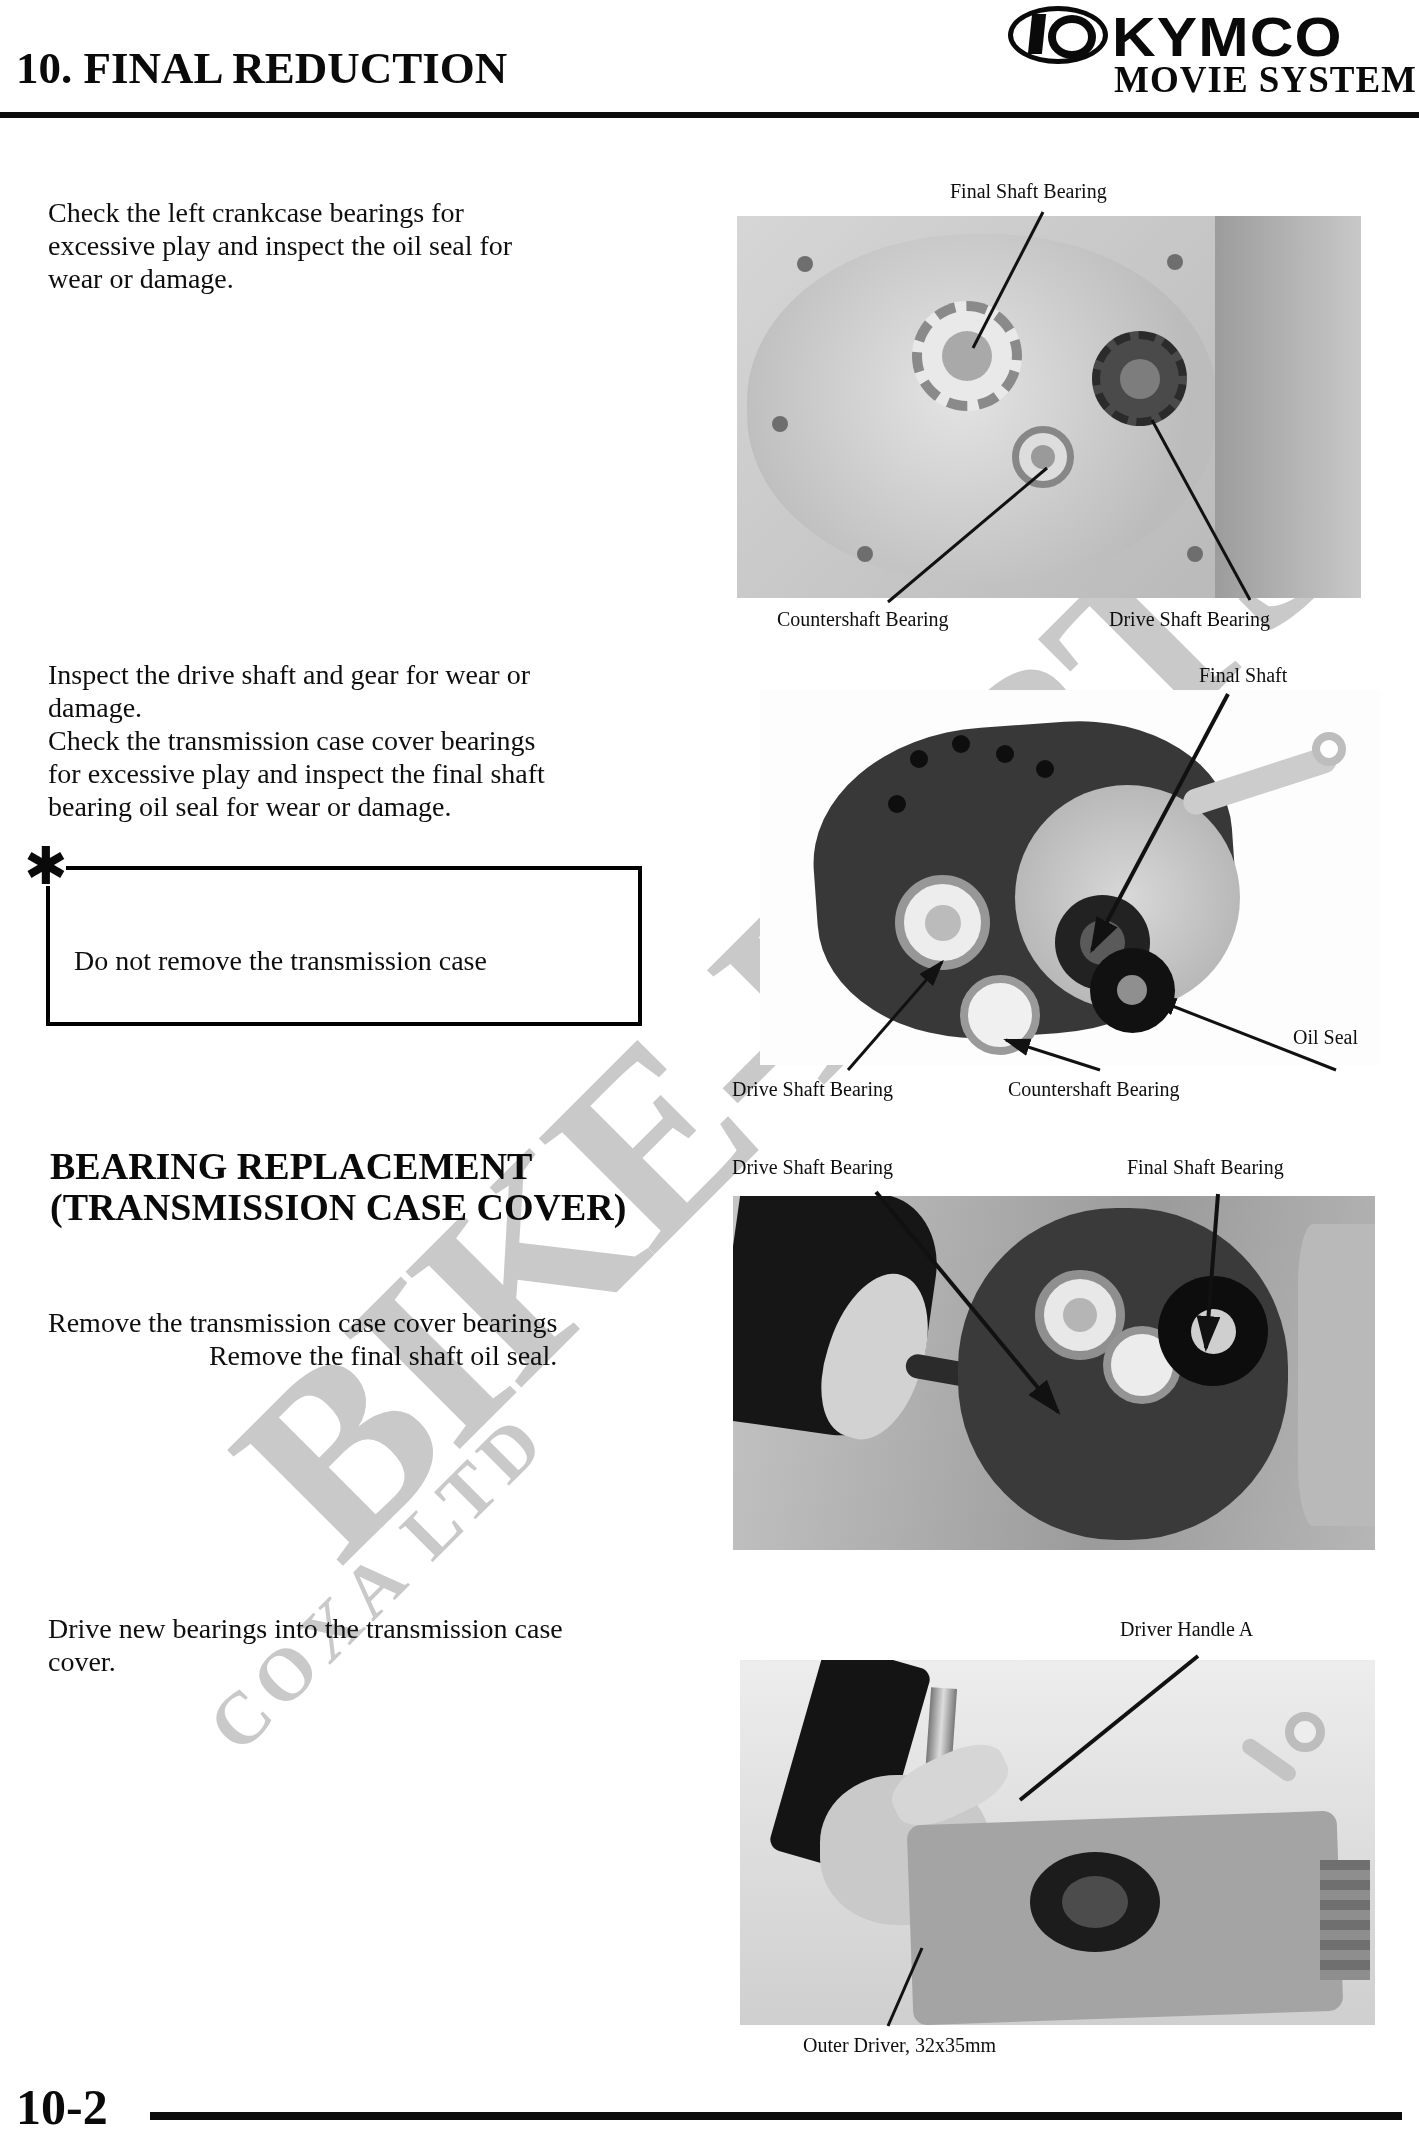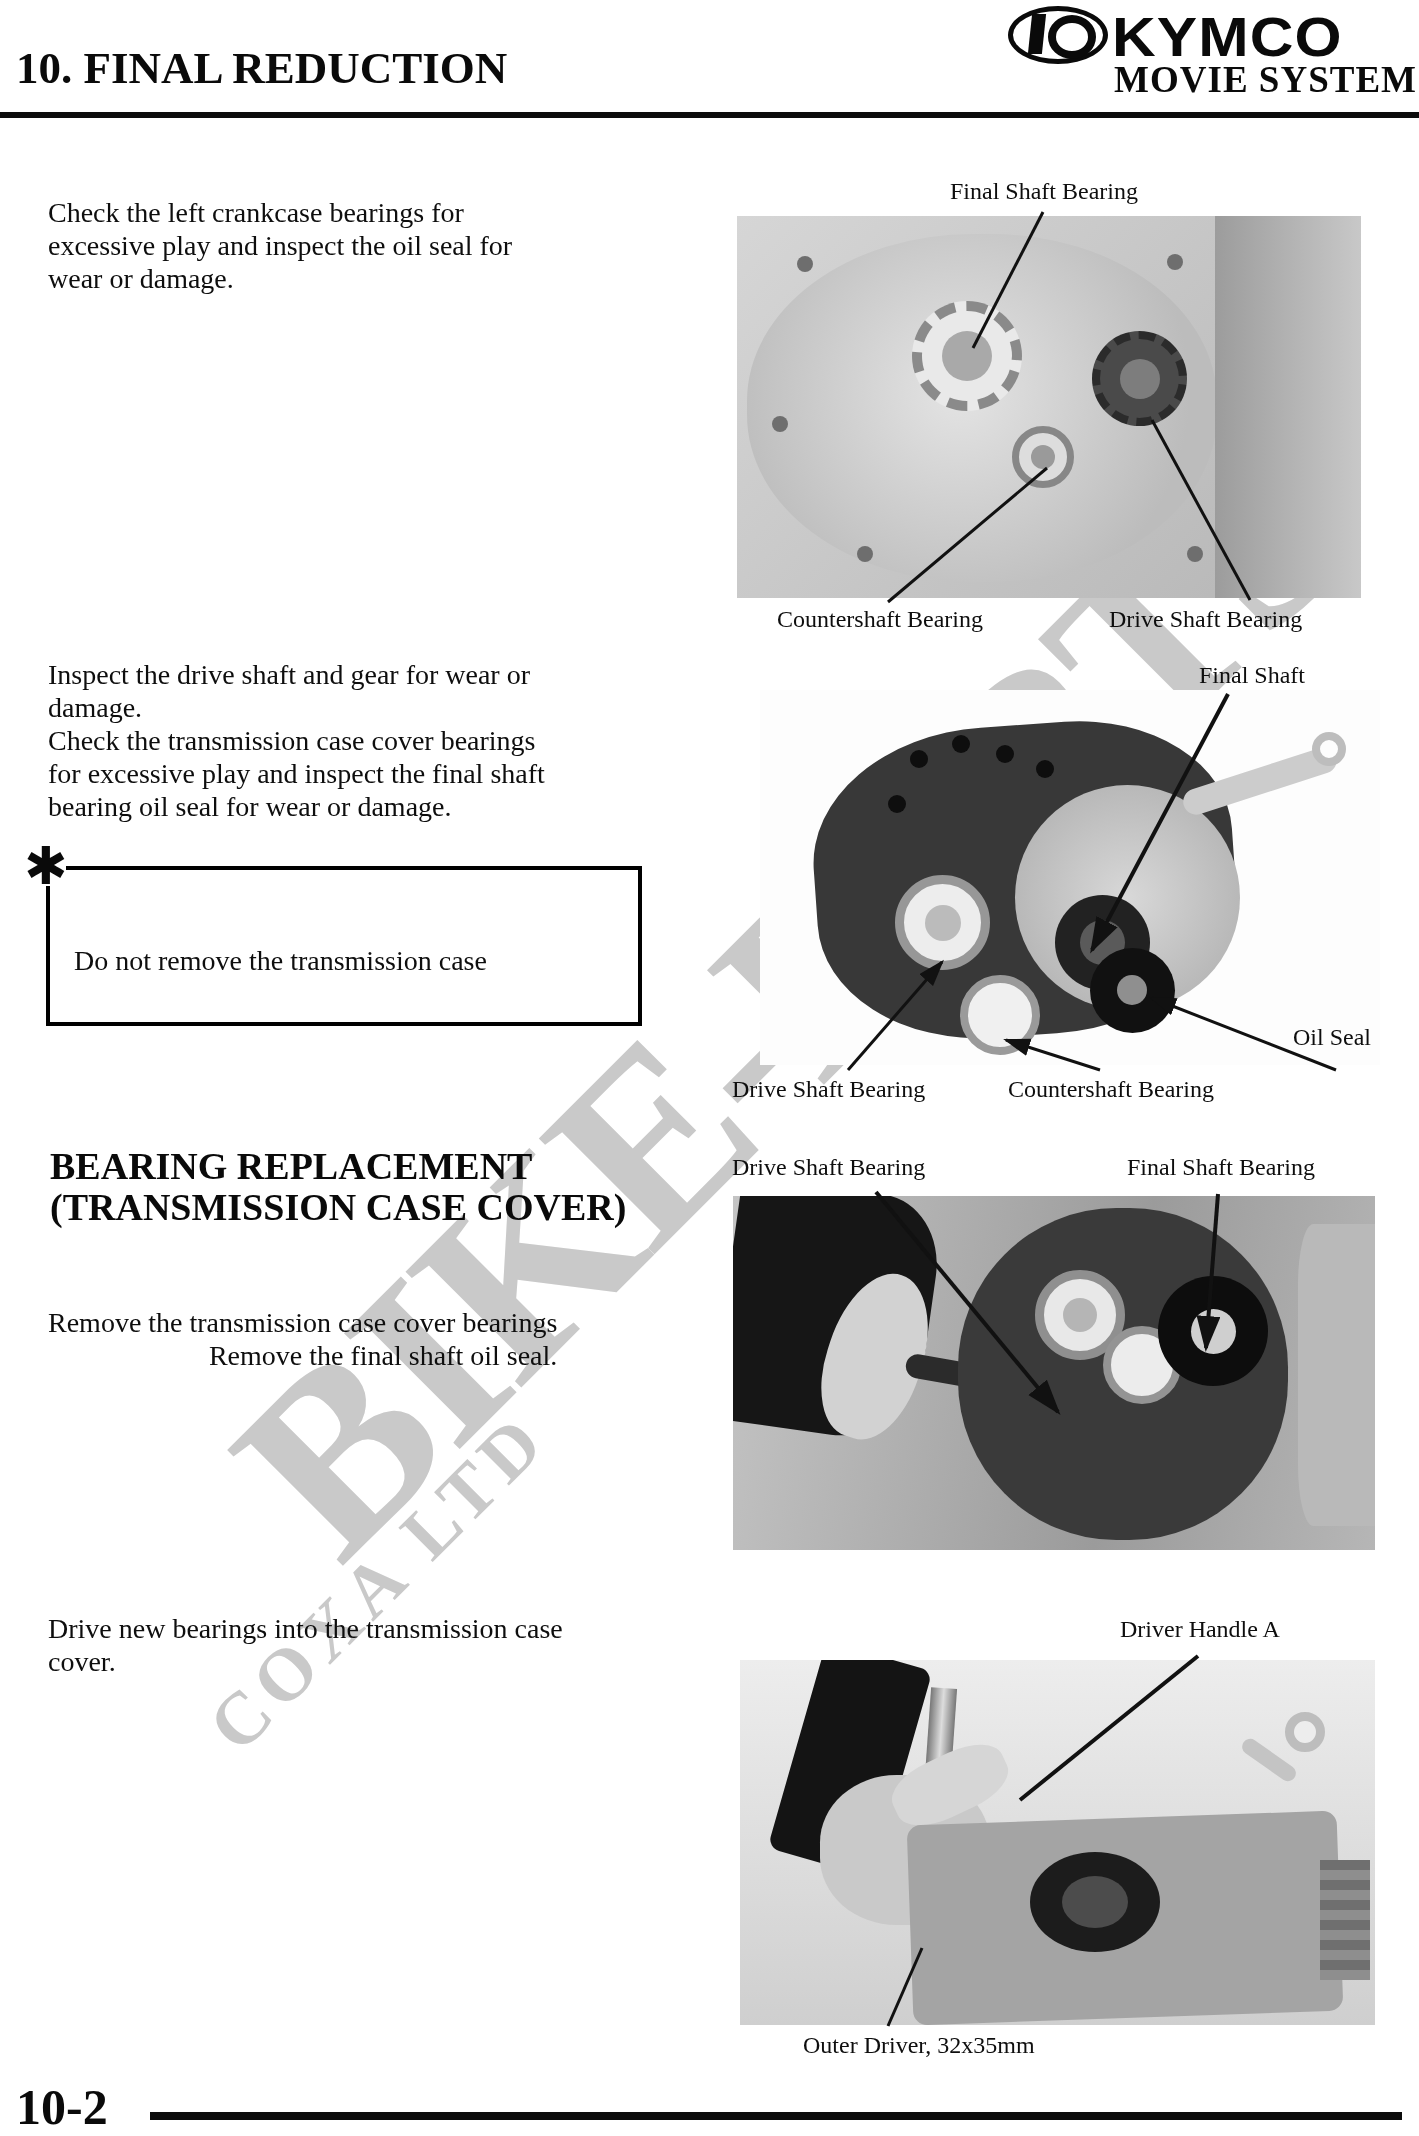--- a/index.html
+++ b/index.html
@@ -1,20 +1,20 @@
 <!DOCTYPE html>
 <html><head>
 <meta charset="utf-8">
 <style>
   html,body{margin:0;padding:0;background:#ffffff;}
   #page{position:relative;width:1419px;height:2136px;background:#ffffff;overflow:hidden;
         font-family:"Liberation Serif",serif;color:#101010;}
   .abs{position:absolute;}
   .para{position:absolute;font-size:28px;line-height:33px;color:#0e0e0e;z-index:30;}
-  .lbl{position:absolute;font-size:24px;line-height:30px;color:#0e0e0e;white-space:nowrap;z-index:30;}
+  .lbl{position:absolute;font-size:20px;line-height:30px;color:#0e0e0e;white-space:nowrap;z-index:30;}
   .photo{position:absolute;overflow:hidden;z-index:20;}
   .wm{position:absolute;z-index:5;color:#c9c9c9;font-weight:bold;white-space:nowrap;
       font-family:"Liberation Serif",serif;transform-origin:center center;}
   #callouts{position:absolute;left:0;top:0;z-index:40;pointer-events:none;}
   .headline{position:absolute;font-weight:bold;color:#0a0a0a;}
   .notebox{position:absolute;border:4px solid #000;overflow:hidden;z-index:30;background:transparent;}
   .circ{position:absolute;border-radius:50%;}
 </style>
 </head>
 <body>

